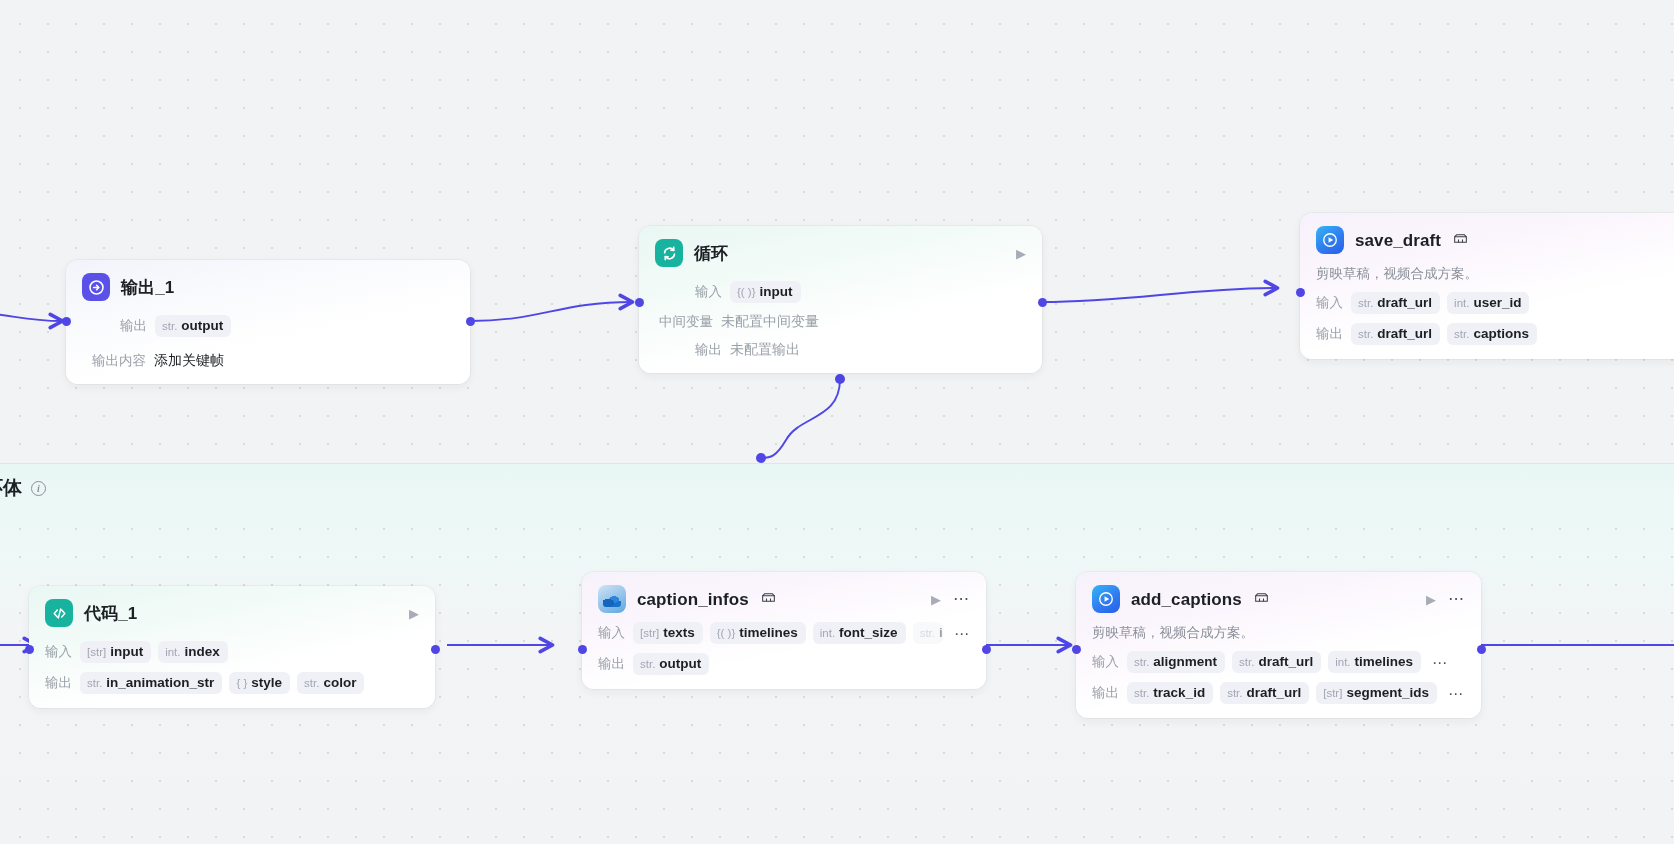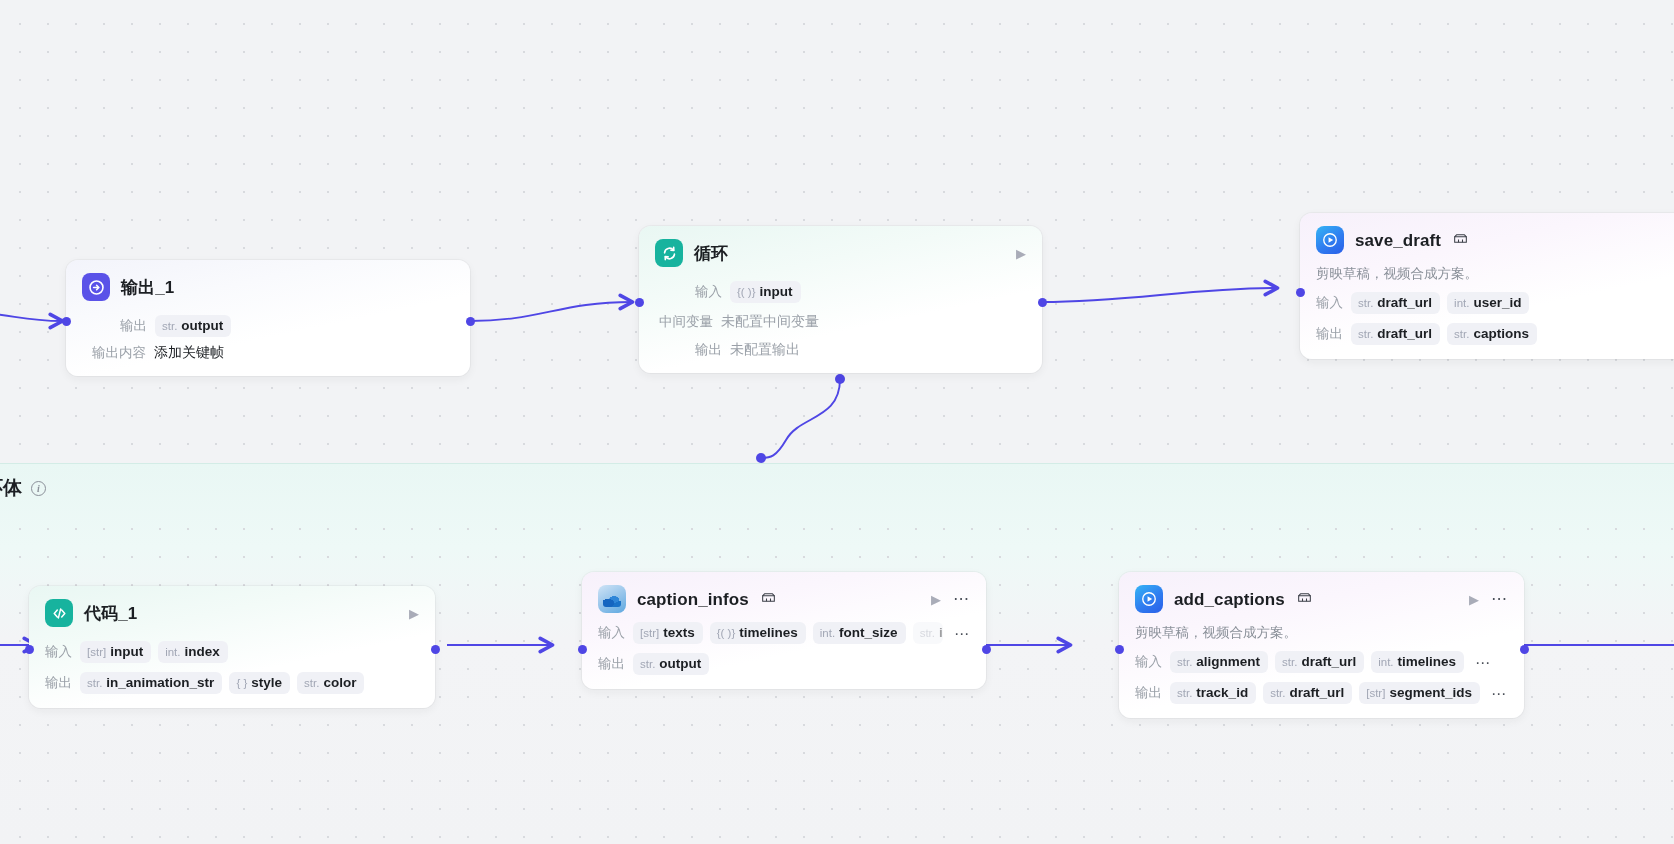--- a/index.html
+++ b/index.html
@@ -165,21 +165,21 @@
     </div>
     <div class="io-row" style="margin-top:14px; padding-left:38px;">
       <span class="io-label">输出</span>
       <span class="chips">
         <span class="chip">
           <span class="t">str.</span>
           <span class="n">output</span>
         </span>
       </span>
     </div>
-    <div class="io-row" style="margin-top:7px; padding-left:10px;">
+    <div class="io-row" style="margin-top:15px; padding-left:10px;">
       <span class="io-label">输出内容</span>
       <span class="plain-val">添加关键帧</span>
     </div>
   </div>
 
   <div class="node tint-teal" style="left:639px; top:226px; width:403px;">
     <span class="port left" style="top:72px;"></span>
     <span class="port right" style="top:72px;"></span>
     <div class="node-head">
       <span class="node-icon ic-loop">
@@ -354,21 +354,21 @@
       <span class="io-label">输出</span>
       <span class="chips">
         <span class="chip">
           <span class="t">str.</span>
           <span class="n">output</span>
         </span>
       </span>
     </div>
   </div>
 
-  <div class="node tint-purple" style="left:1119px; top:572px; width:405px;">
+  <div class="node tint-purple" style="left:1076px; top:572px; width:405px;">
     <span class="port left" style="top:73px;"></span>
     <span class="port right" style="top:73px;"></span>
     <div class="node-head">
       <span class="node-icon ic-plugin">
         <svg width="16" height="16" viewBox="0 0 20 20">
             <circle cx="10" cy="10" r="7.8" fill="none" stroke="#fff" stroke-width="1.7"></circle>
             <path d="M8.2,6.6 L14,10 L8.2,13.4 Z" fill="#fff"></path>
           </svg>
       </span>
       <span class="node-title">

